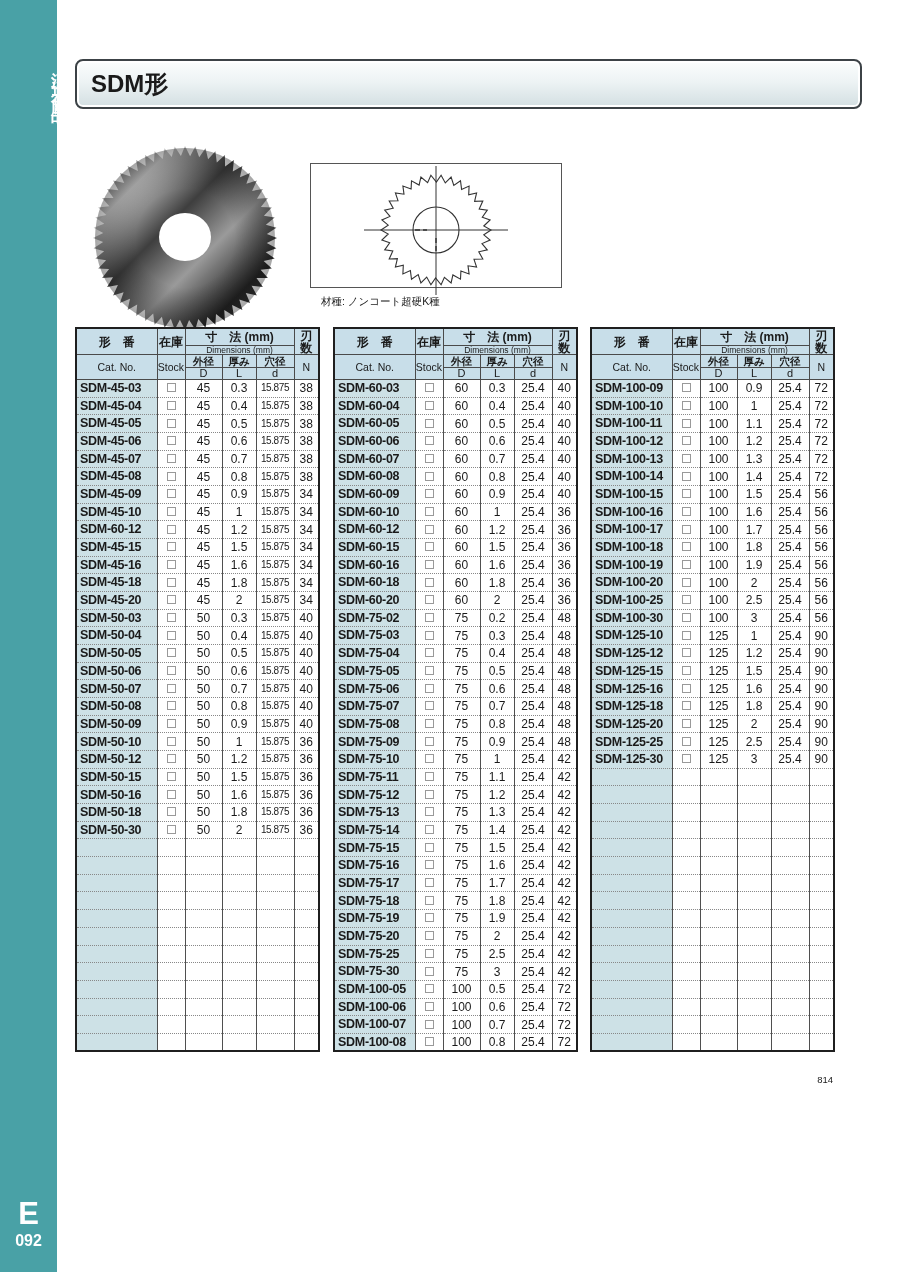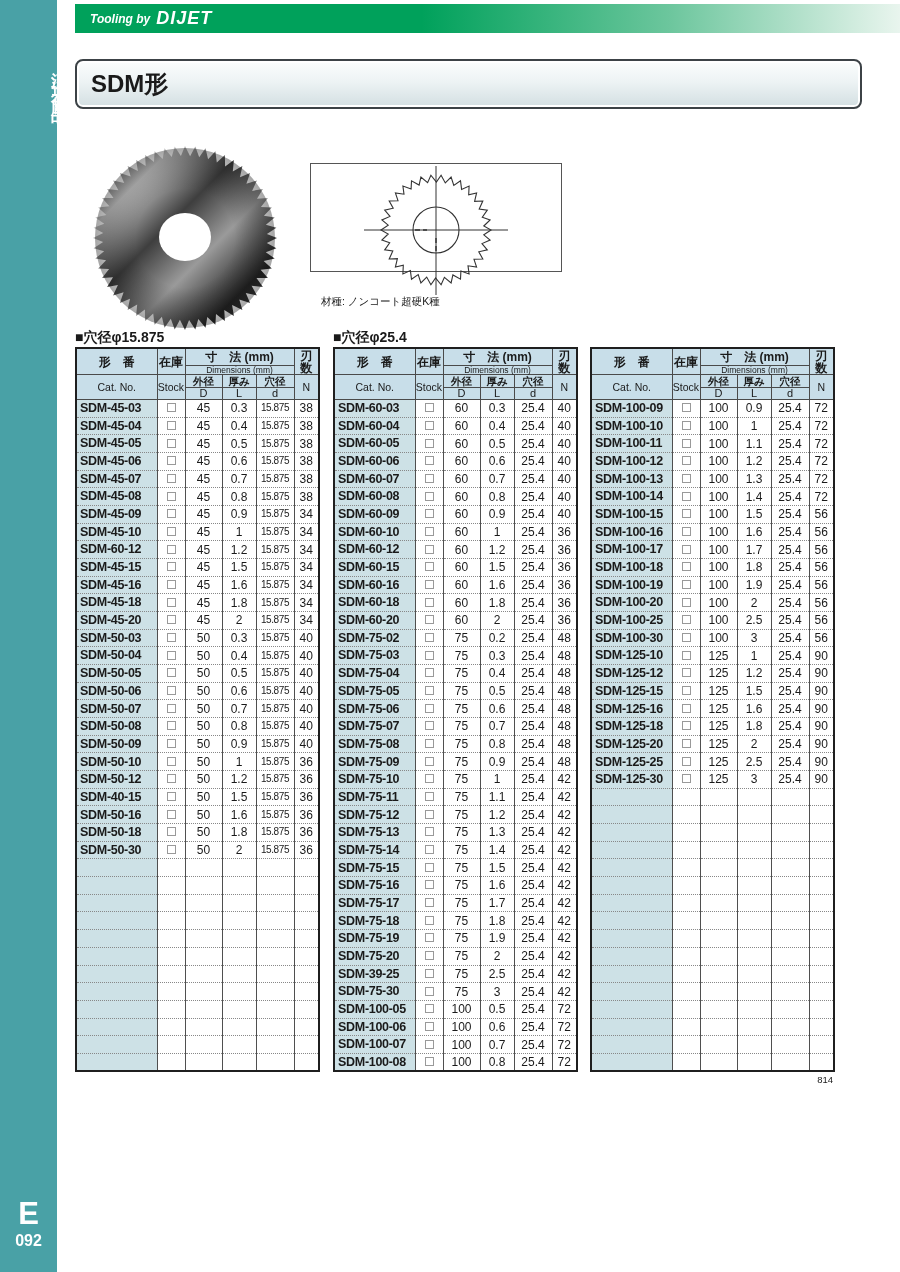--- a/index.html
+++ b/index.html
@@ -29,31 +29,31 @@
   .titlebox { position:absolute; left:75px; top:59px; width:787px; height:50px;
               border:2px solid #3c4246; border-radius:8px;
               background:linear-gradient(180deg,#fbfdfd 0%,#edf3f4 45%,#d3dfe2 100%);
               box-shadow:inset 0 0 0 2px #ffffff;
               display:flex; align-items:center; justify-content:space-between; padding:0 14px; }
   .titlebox .ttl { font-weight:bold; font-size:21px; }
   .titlebox .mdl { font-weight:bold; font-size:24px; }
 
   
   .saw-photo { position:absolute; left:85px; top:146px; width:200px; height:188px; }
-  .draw-box  { position:absolute; left:310px; top:163px; width:252px; height:109px;
+  .draw-box  { position:absolute; left:310px; top:163px; width:252px; height:125px;
                border:1px solid #555; background:#fff; }
   .draw-box svg { position:absolute; left:0; top:0; }
   .mat-note  { position:absolute; left:8px; top:131px; font-size:10.5px; background:#fff; padding:0 2px; }
 
   
   .sec-h { position:absolute; top:329px; font-weight:bold; font-size:14px; }
   .sec-h.s0 { left:75px; } .sec-h.s1 { left:333px;text-align:right; }
 
   
-  .ptable { position:absolute; top:347px; border-collapse:collapse; table-layout:fixed;
+  .ptable { position:absolute; top:327px; border-collapse:collapse; table-layout:fixed;
             background:#fff; border:2px solid #1f1f1f; }
   .ptable.t0 { left:75px; } .ptable.t1 { left:333px; } .ptable.t2 { left:590px; }
   .ptable col.c-cat{width:81px} .ptable col.c-st{width:28px} .ptable col.c-d{width:37px}
   .ptable col.c-l{width:34px} .ptable col.c-h{width:38px} .ptable col.c-n{width:25px}
   .ptable th { background:#c8dee9; border:1px solid #4a4a4a; padding:0; font-weight:bold;
                text-align:center; vertical-align:middle; line-height:1; }
   .ptable tr.h1 th { height:17px; font-size:12px; }
   .ptable tr.h2 th { height:9px;  font-size:8.5px; font-weight:normal; }
   .ptable tr.h3 th { height:13px; font-size:10.5px; }
   .ptable tr.h4 th { height:12px; font-size:11px; font-weight:normal; }
@@ -79,24 +79,20 @@
 </head>
 <body>
 
 <div id="page">
 
   <div class="sidebar"></div>
   <div class="side-tab">流通在庫品</div>
   <div class="page-letter">E</div>
   <div class="page-number">092</div>
 
-  <div class="brandbar">
-    <span class="bprefix">Tooling by</span>
-    <span class="bname">DIJET</span>
-  </div>
 
   <div class="titlebox">
     <span class="mdl">SDM形</span>
   </div>
 
   <svg class="saw-photo" viewBox="0 0 200 188" xmlns="http://www.w3.org/2000/svg">
     <defs>
       <linearGradient id="mg" x1="0%" y1="0%" x2="100%" y2="100%">
         <stop offset="0%" stop-color="#303030"></stop>
         <stop offset="22%" stop-color="#c9c9c9"></stop>
@@ -334,21 +330,21 @@
         </tr>
         <tr>
           <td class="cat">SDM-50-12</td>
           <td class="stock"><span class="cb"></span></td>
           <td>50</td>
           <td>1.2</td>
           <td class="dv small">15.875</td>
           <td>36</td>
         </tr>
         <tr>
-          <td class="cat">SDM-40-15</td>
+          <td class="cat">SDM-50-15</td>
           <td class="stock"><span class="cb"></span></td>
           <td>50</td>
           <td>1.5</td>
           <td class="dv small">15.875</td>
           <td>36</td>
         </tr>
         <tr>
           <td class="cat">SDM-50-16</td>
           <td class="stock"><span class="cb"></span></td>
           <td>50</td>
@@ -755,21 +751,21 @@
         </tr>
         <tr>
           <td class="cat">SDM-75-20</td>
           <td class="stock"><span class="cb"></span></td>
           <td>75</td>
           <td>2</td>
           <td class="dv">25.4</td>
           <td>42</td>
         </tr>
         <tr>
-          <td class="cat">SDM-39-25</td>
+          <td class="cat">SDM-75-25</td>
           <td class="stock"><span class="cb"></span></td>
           <td>75</td>
           <td>2.5</td>
           <td class="dv">25.4</td>
           <td>42</td>
         </tr>
         <tr>
           <td class="cat">SDM-75-30</td>
           <td class="stock"><span class="cb"></span></td>
           <td>75</td>

